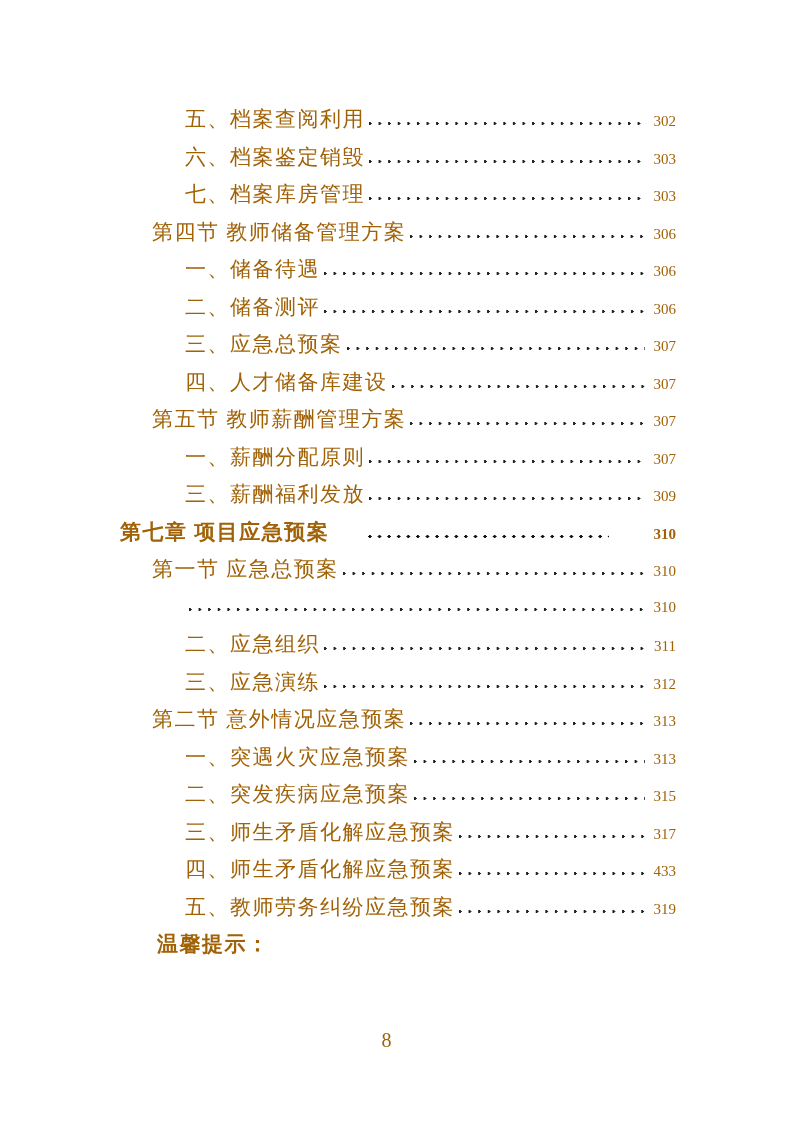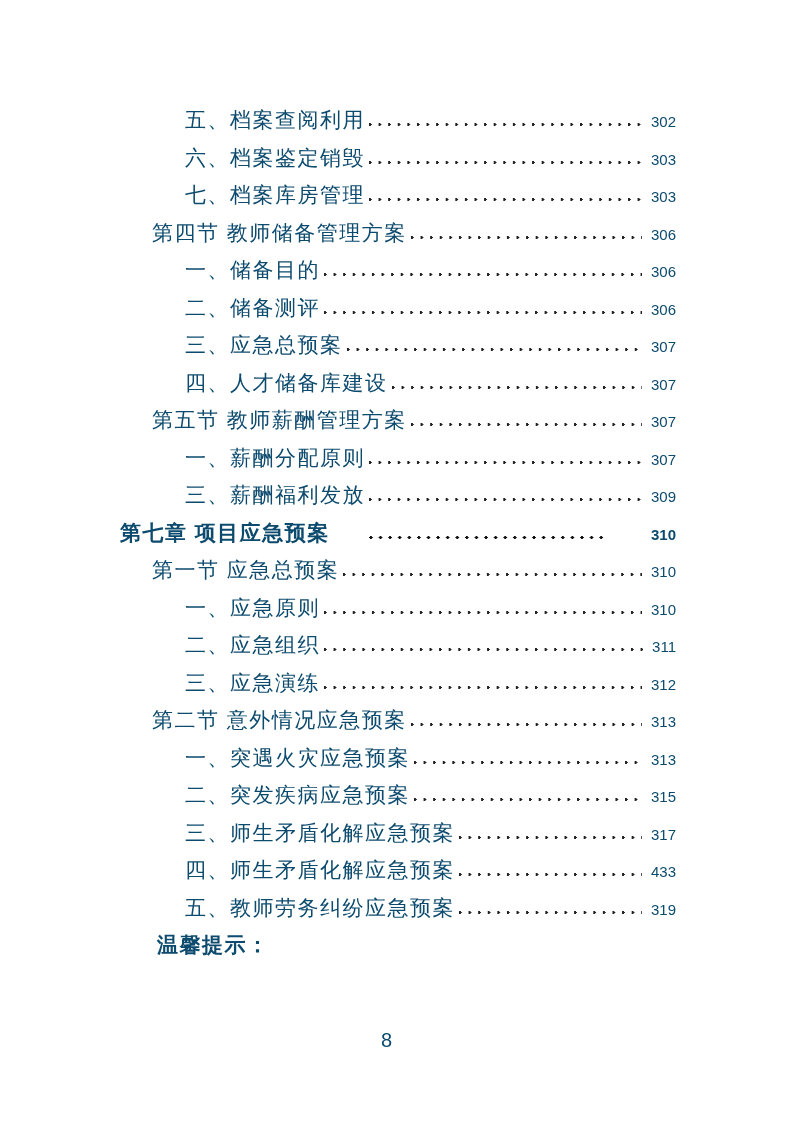--- a/index.html
+++ b/index.html
@@ -1,22 +1,22 @@
 <!DOCTYPE html>
 <html><head>
 <meta charset="utf-8">
 <style>
   html, body { margin: 0; padding: 0; background: #ffffff; }
   .page {
     position: relative;
     width: 731px;
     height: 1122px;
     background: #ffffff;
-    color: #0c4a6e;
-    font-family: Liberation Sans, sans-serif;
+    color: #a16207;
+    font-family: Liberation Serif, serif;
     overflow: hidden;
   }
   .toc {
     position: absolute;
     top: 101px;
     left: 120px;
     width: 556px;
   }
   .row {
     display: flex;
@@ -86,21 +86,21 @@
       <span class="lbl">七、档案库房管理</span>
       <span class="leader"></span>
       <span class="pg">303</span>
     </div>
     <div class="row section">
       <span class="lbl">第四节 教师储备管理方案</span>
       <span class="leader"></span>
       <span class="pg">306</span>
     </div>
     <div class="row item">
-      <span class="lbl">一、储备目的</span>
+      <span class="lbl">一、储备待遇</span>
       <span class="leader"></span>
       <span class="pg">306</span>
     </div>
     <div class="row item">
       <span class="lbl">二、储备测评</span>
       <span class="leader"></span>
       <span class="pg">306</span>
     </div>
     <div class="row item">
       <span class="lbl">三、应急总预案</span>
@@ -131,21 +131,20 @@
       <span class="lbl">第七章 项目应急预案</span>
       <span class="leader"></span>
       <span class="pg">310</span>
     </div>
     <div class="row section">
       <span class="lbl">第一节 应急总预案</span>
       <span class="leader"></span>
       <span class="pg">310</span>
     </div>
     <div class="row item">
-      <span class="lbl">一、应急原则</span>
       <span class="leader"></span>
       <span class="pg">310</span>
     </div>
     <div class="row item">
       <span class="lbl">二、应急组织</span>
       <span class="leader"></span>
       <span class="pg">311</span>
     </div>
     <div class="row item">
       <span class="lbl">三、应急演练</span>

